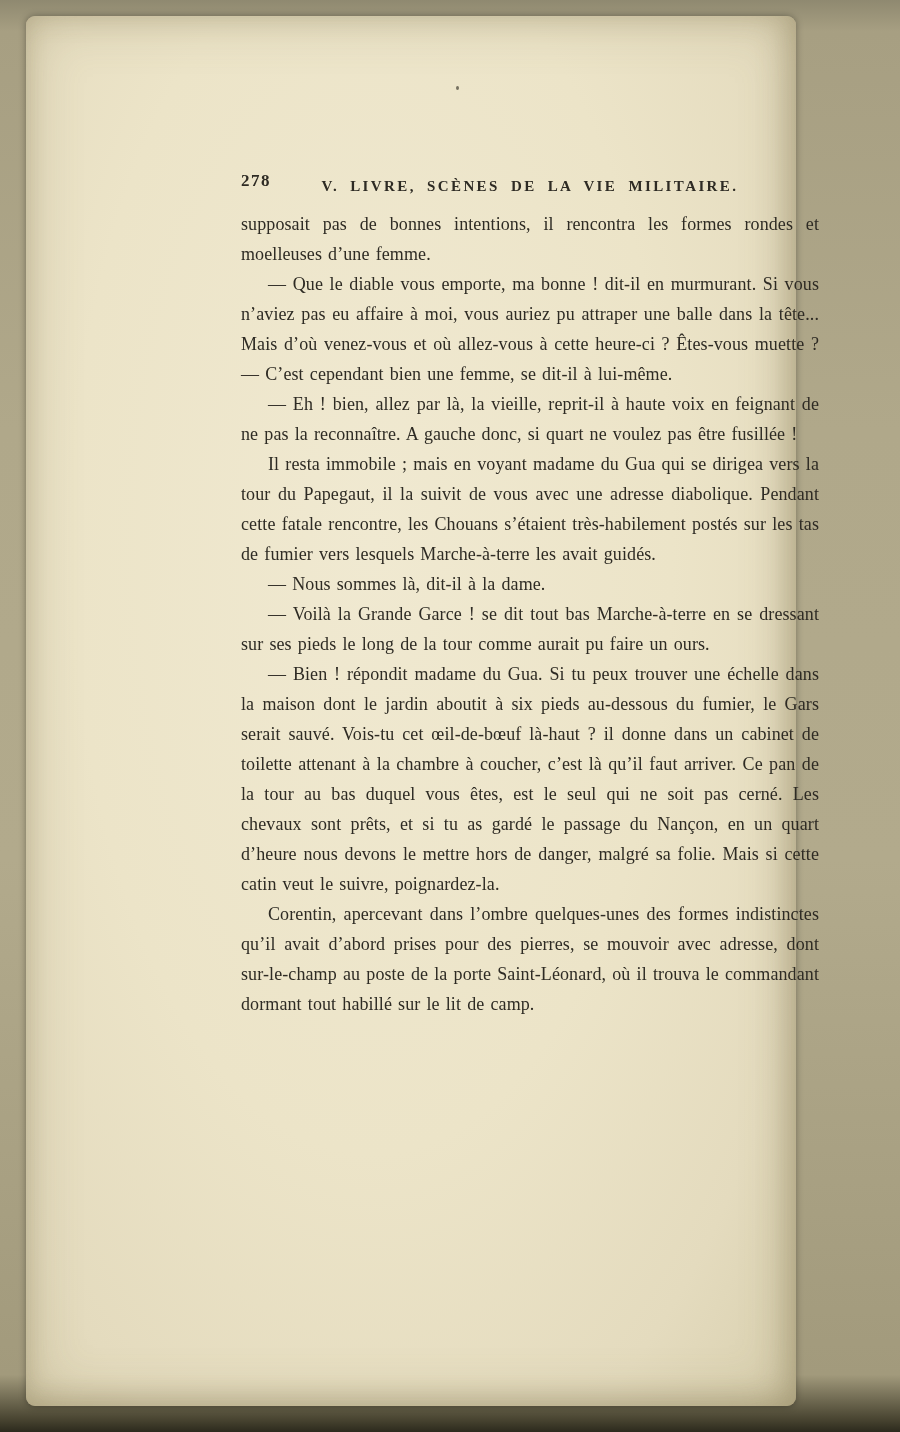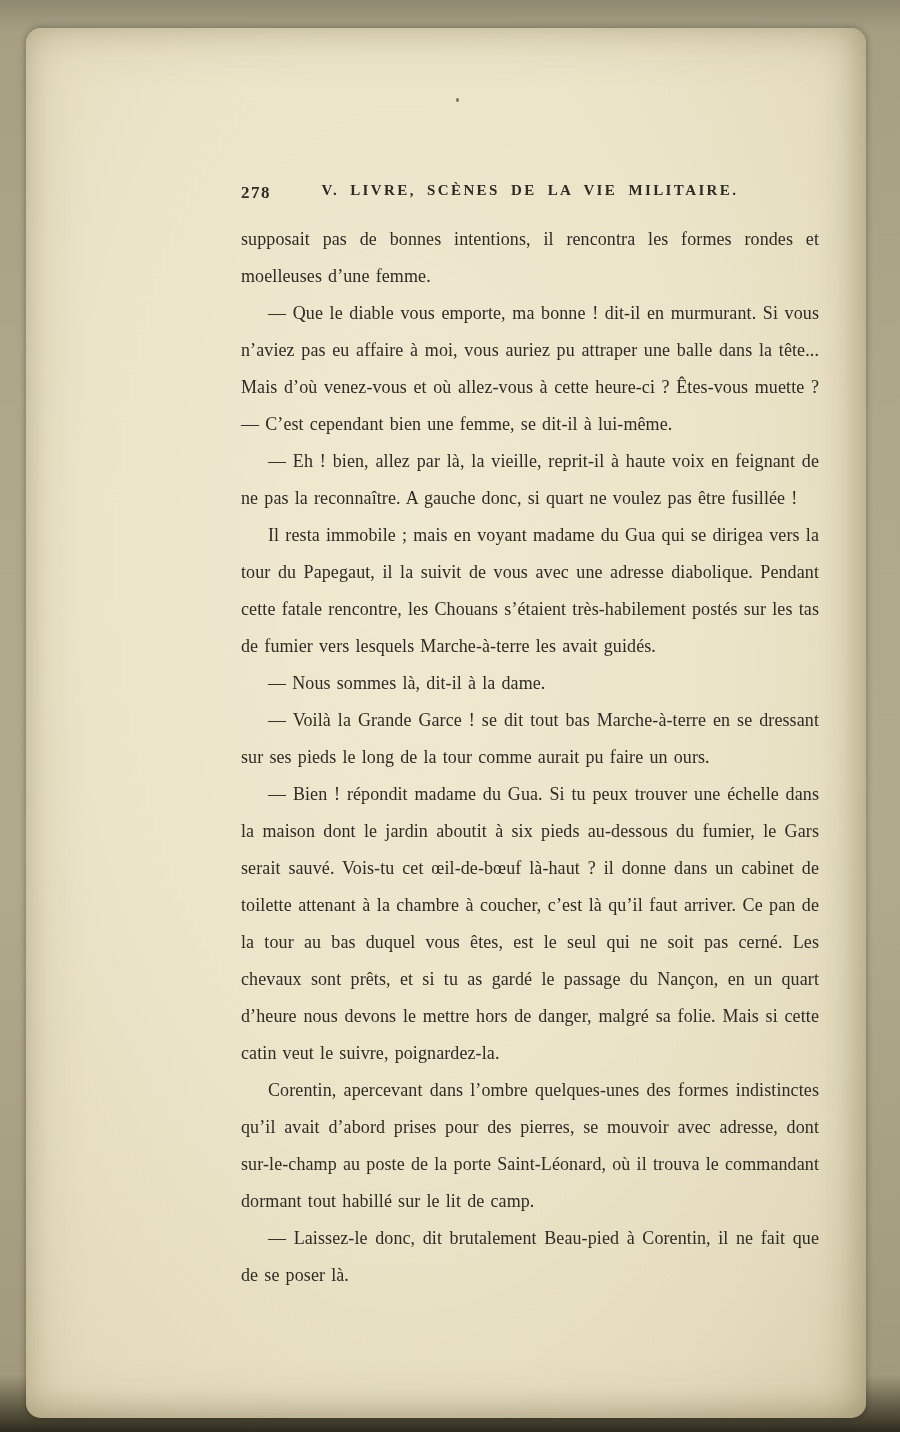--- a/index.html
+++ b/index.html
@@ -20,24 +20,24 @@
     background: linear-gradient(180deg,
       #8f8970 0%, #a79f82 2.2%, #b0a88a 30%,
       #b2aa8c 60%, #a29a7c 96%, #46422f 99.2%, #2c2a1d 100%);
     overflow: hidden;
   }
 
   
   .paper {
     position: absolute;
     left: 26px;
-    top: 28px;
-    width: 840px;
+    top: 16px;
+    width: 770px;
     height: 1390px;
-    border-radius: 15px;
+    border-radius: 9px;
     background: radial-gradient(ellipse at 45% 38%,
       #f0e9d1 0%, #ece4c8 50%, #e4dbbe 80%, #d8cfae 100%);
     box-shadow:
       inset 0 0 55px rgba(118, 106, 66, 0.30),
       inset -14px 0 28px rgba(110, 98, 60, 0.18),
       inset 0 -10px 22px rgba(110, 98, 60, 0.16),
       0 0 7px rgba(0, 0, 0, 0.35);
   }
 
   
@@ -70,30 +70,31 @@
     letter-spacing: 1.5px;
   }
 
   .running-title {
     text-align: center;
     font-size: 15px;
     font-weight: bold;
     letter-spacing: 2.4px;
     word-spacing: 5px;
     white-space: nowrap;
+    margin-top: 8px;
   }
 
   .text-block {
     position: absolute;
     left: 215px;
     top: 193px;
     width: 578px;
     color: var(--ink, #2e2b24);
     font-size: 18px;
-    line-height: 37px;
+    line-height: 30px;
     text-align: justify;
     letter-spacing: 0.1px;
     word-spacing: 1.5px;
     text-rendering: optimizeLegibility;
   }
 
   .text-block p.para { text-indent: 0; }
   .text-block p.para.indent { text-indent: 27px; }
 </style>
 </head>
@@ -110,16 +111,15 @@
 
     <div class="text-block">
         <p class="para">supposait pas de bonnes intentions, il rencontra les formes rondes et moelleuses d’une femme.</p>
         <p class="para indent">— Que le diable vous emporte, ma bonne ! dit-il en murmurant. Si vous n’aviez pas eu affaire à moi, vous auriez pu attraper une balle dans la tête... Mais d’où venez-vous et où allez-vous à cette heure-ci ? Êtes-vous muette ? — C’est cependant bien une femme, se dit-il à lui-même.</p>
         <p class="para indent">— Eh ! bien, allez par là, la vieille, reprit-il à haute voix en feignant de ne pas la reconnaître. A gauche donc, si quart ne voulez pas être fusillée !</p>
         <p class="para indent">Il resta immobile ; mais en voyant madame du Gua qui se dirigea vers la tour du Papegaut, il la suivit de vous avec une adresse diabolique. Pendant cette fatale rencontre, les Chouans s’étaient très-habilement postés sur les tas de fumier vers lesquels Marche-à-terre les avait guidés.</p>
         <p class="para indent">— Nous sommes là, dit-il à la dame.</p>
         <p class="para indent">— Voilà la Grande Garce ! se dit tout bas Marche-à-terre en se dressant sur ses pieds le long de la tour comme aurait pu faire un ours.</p>
         <p class="para indent">— Bien ! répondit madame du Gua. Si tu peux trouver une échelle dans la maison dont le jardin aboutit à six pieds au-dessous du fumier, le Gars serait sauvé. Vois-tu cet œil-de-bœuf là-haut ? il donne dans un cabinet de toilette attenant à la chambre à coucher, c’est là qu’il faut arriver. Ce pan de la tour au bas duquel vous êtes, est le seul qui ne soit pas cerné. Les chevaux sont prêts, et si tu as gardé le passage du Nançon, en un quart d’heure nous devons le mettre hors de danger, malgré sa folie. Mais si cette catin veut le suivre, poignardez-la.</p>
         <p class="para indent">Corentin, apercevant dans l’ombre quelques-unes des formes indistinctes qu’il avait d’abord prises pour des pierres, se mouvoir avec adresse, dont sur-le-champ au poste de la porte Saint-Léonard, où il trouva le commandant dormant tout habillé sur le lit de camp.</p>
-        <p class="para indent">— Laissez-le donc, dit brutalement Beau-pied à Corentin, il ne fait que de se poser là.</p>
       </div>
   </div>
 </div>
 
 </body></html>

